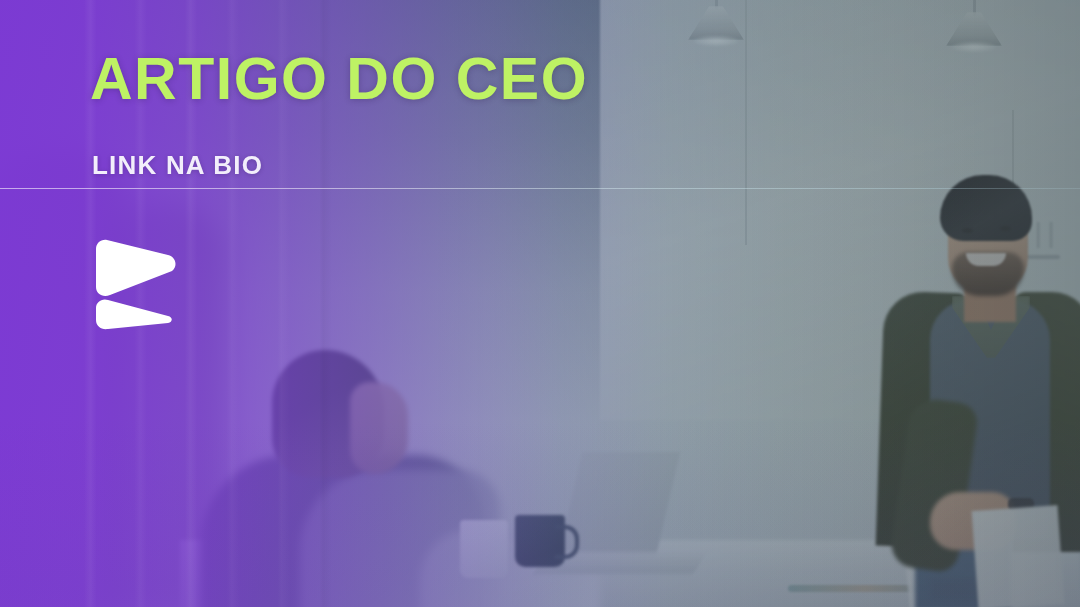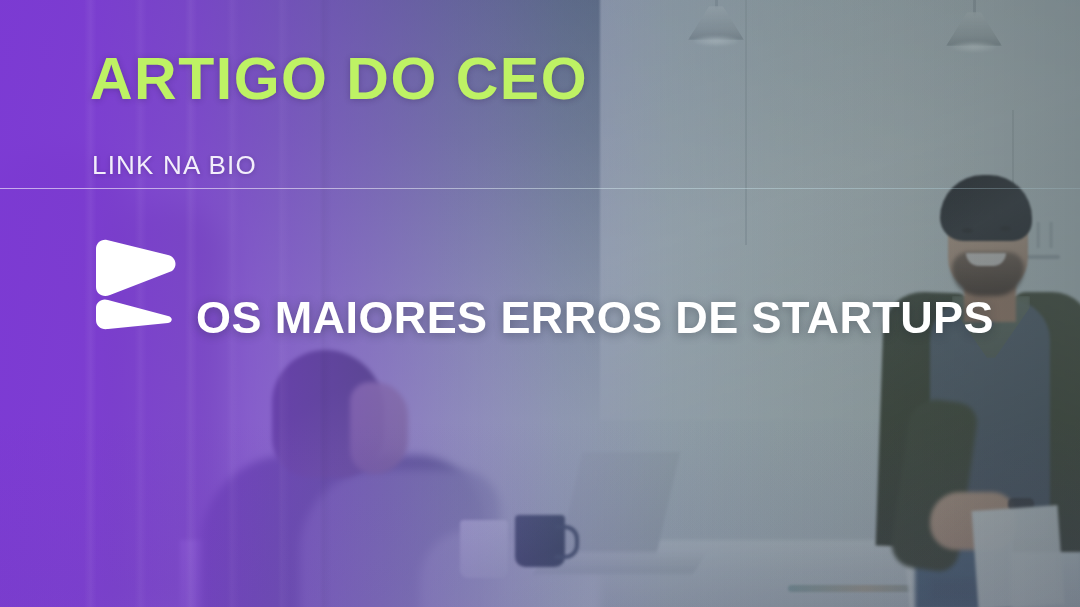--- a/index.html
+++ b/index.html
@@ -308,21 +308,21 @@
 
   .kicker{
     position:absolute; left:90px; top:44px;
     font-size:59px; font-weight:bold; letter-spacing:1.5px;
     color:#bef264; line-height:1;
     text-shadow:0 1px 6px rgba(40,20,70,.28);
     margin-top:6px;
   }
   .subkicker{
     position:absolute; left:92px; top:152px;
-    font-size:26px; font-weight:400; letter-spacing:1.2px;
+    font-size:26px; font-weight:700; letter-spacing:1.2px;
     color:#f2eefb; line-height:1;
     text-shadow:0 1px 4px rgba(40,20,70,.25);
   }
   .divider{
     position:absolute; left:0; top:188px; width:100%; height:1px;
     background:linear-gradient(90deg,
       rgba(255,255,255,.58) 0%,
       rgba(255,255,255,.52) 30%,
       rgba(210,235,240,.45) 60%,
       rgba(190,225,235,.34) 85%,
@@ -422,17 +422,16 @@
     <div class="divider"></div>
 
     <div class="logo">
       <svg viewBox="0 0 92 96" xmlns="http://www.w3.org/2000/svg" aria-hidden="true">
         <path d="M8 13 C8 7 13 3 19 4 L80 19 C88 21 90 30 84 35 L22 59 C15 62 8 58 8 51 Z" fill="#ffffff"></path>
         <path d="M8 72 C8 66 14 62 20 64 L80 80 C85 81 85 86 80 87 L20 93 C13 94 8 90 8 84 Z" fill="#ffffff"></path>
       </svg>
     </div>
 
     <div class="headline">
-      <span class="l1">OS MAIORES ERROS DE STARTUPS</span>
     </div>
 
   </div>
 </div>
 
 </body></html>

